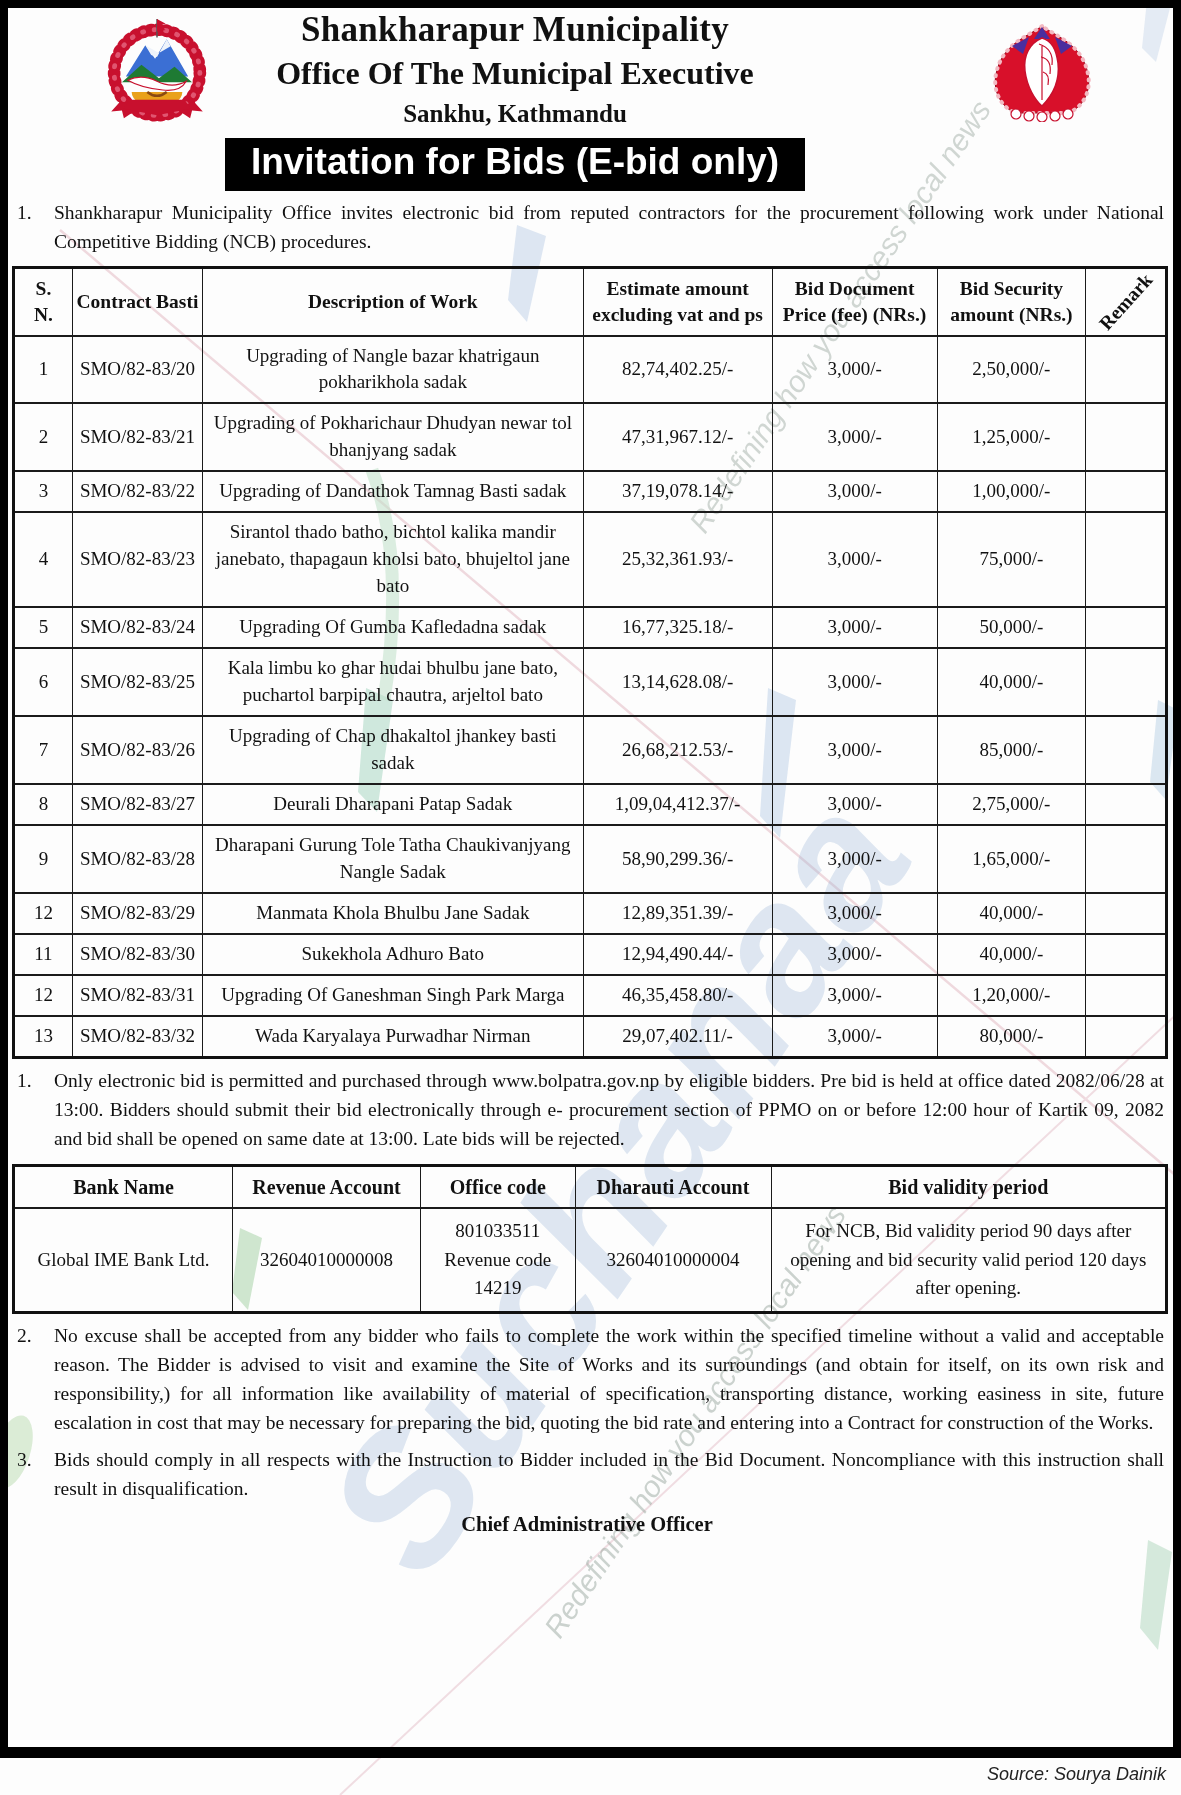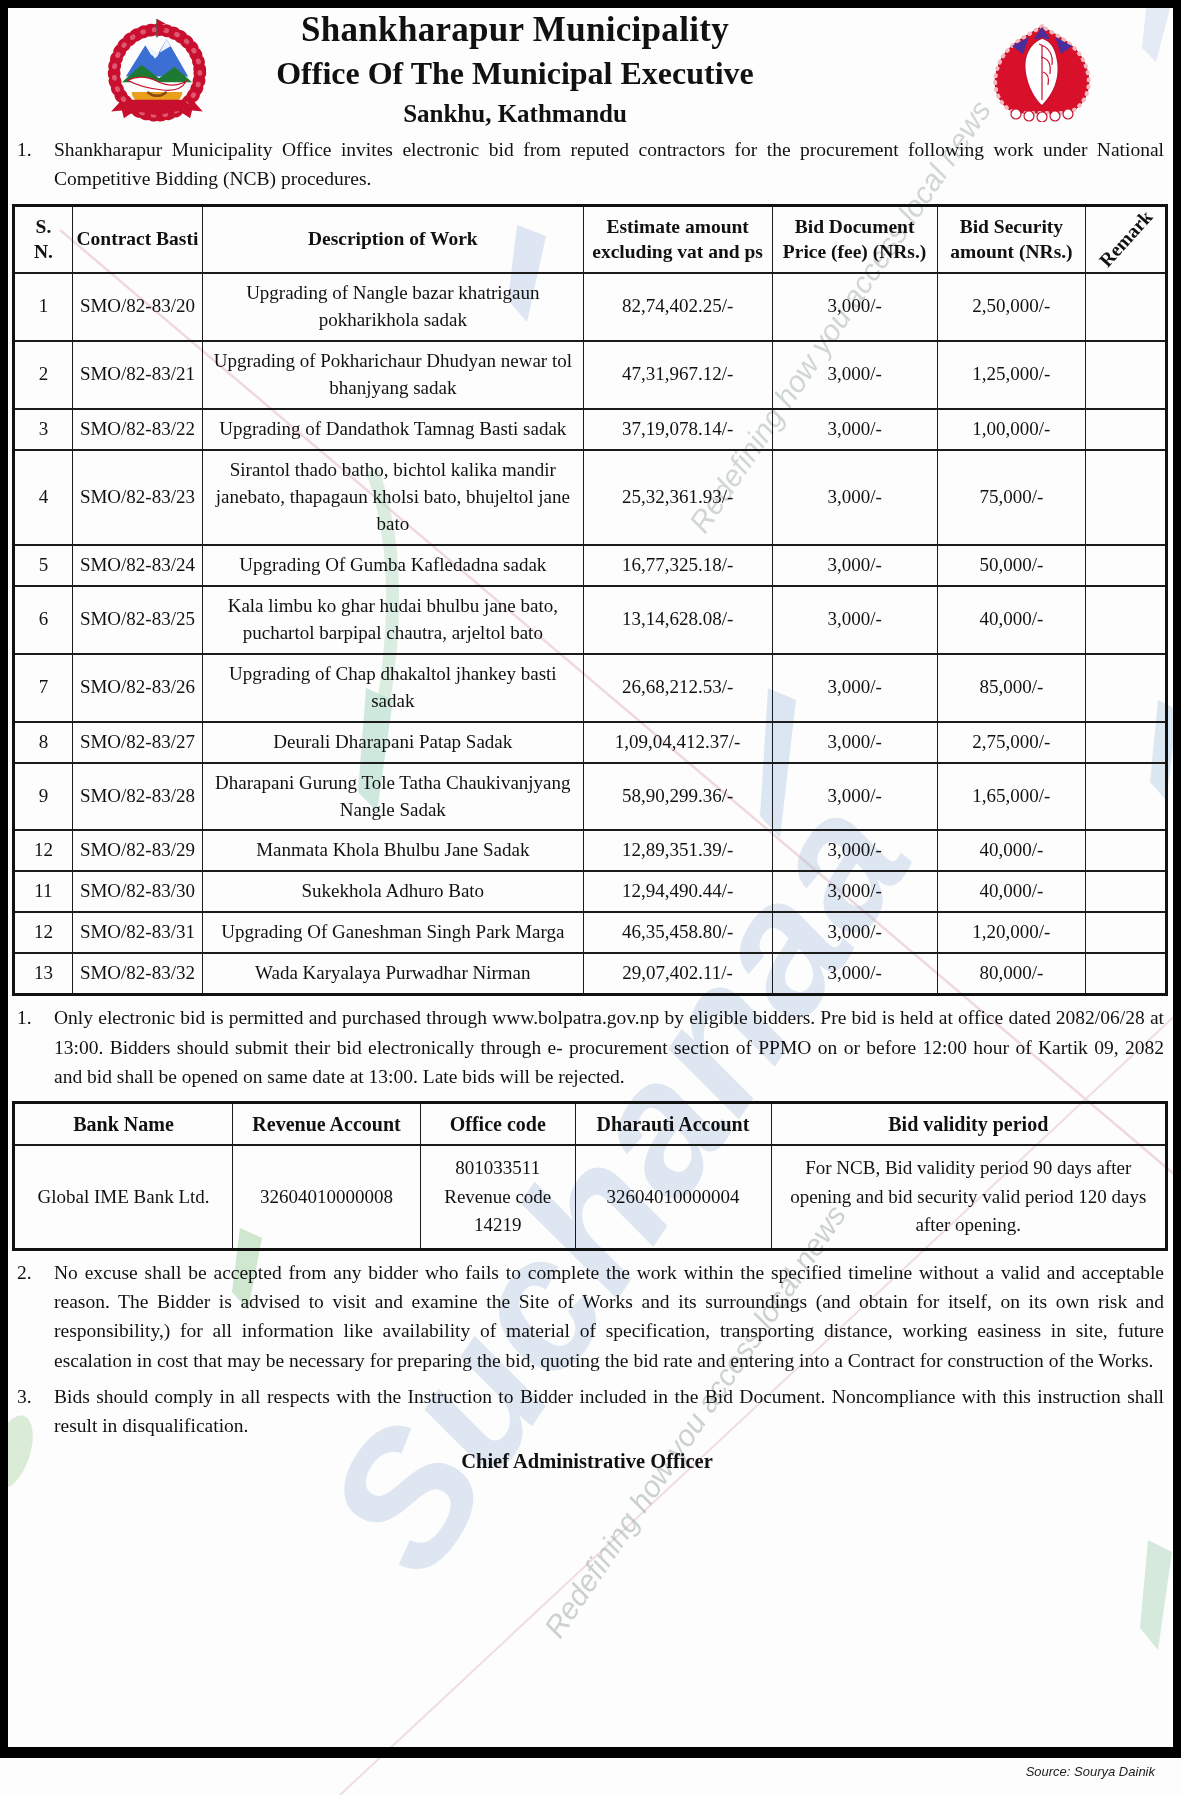--- a/index.html
+++ b/index.html
@@ -36,22 +36,22 @@
   .doc-table th,.doc-table td{border:1.6px solid #1b1b1b;border-top-width:2.4px;border-bottom-width:2.4px;
        text-align:center;vertical-align:middle;padding:6px 4px;background:transparent;}
   .doc-table th{font-size:19.5px;font-weight:bold;line-height:1.32;padding:7px 2px;}
   .doc-table td{font-size:19px;line-height:1.42;}
   .pre{white-space:pre-line;}
   .rot{display:inline-block;transform:rotate(-48deg);font-weight:bold;}
   .bank-table td{padding:8px 4px;line-height:1.5;}
   .bank-table th{font-size:20px;}
 
   .signature{text-align:center;font-weight:bold;font-size:20.5px;margin:10px 6px 0 0;}
-  .source{position:absolute;right:26px;top:1764px;z-index:3;
-          font-family:"Liberation Sans",sans-serif;font-style:italic;font-size:13px;color:#222;}
+  .source{position:absolute;right:15px;top:1764px;z-index:3;
+          font-family:"Liberation Sans",sans-serif;font-style:italic;font-size:18px;color:#222;}
 </style>
 </head>
 <body>
 
 <div class="page">
 
   <svg class="wm" width="1181" height="1795" viewBox="0 0 1181 1795">
     <line x1="60" y1="230" x2="1181" y2="1180" stroke="#efd9de" stroke-width="2.5"></line>
     <line x1="340" y1="1795" x2="1181" y2="1010" stroke="#f0dde2" stroke-width="2"></line>
     <polygon points="517,225 546,236 527,322 508,300" fill="#dde6f2"></polygon>
@@ -102,20 +102,23 @@
         <circle cx="87" cy="92" r="5"></circle>
     </g>
   </svg>
 
   <div class="content">
 
     <div class="center-zone">
       <div class="t1">Shankharapur Municipality</div>
       <div class="t2">Office Of The Municipal Executive</div>
       <div class="t3">Sankhu, Kathmandu</div>
+      <div class="banner-wrap">
+        <span class="banner">Invitation for Bids (E-bid only)</span>
+      </div>
     </div>
 
     <div class="note">
       <span class="num">1.</span>
       <span class="txt">Shankharapur Municipality Office invites electronic bid from reputed contractors for the procurement following work under National Competitive Bidding (NCB) procedures.</span>
     </div>
 
     <table class="doc-table works" id="works-table">
       <colgroup>
         <col style="width:5.1%">

